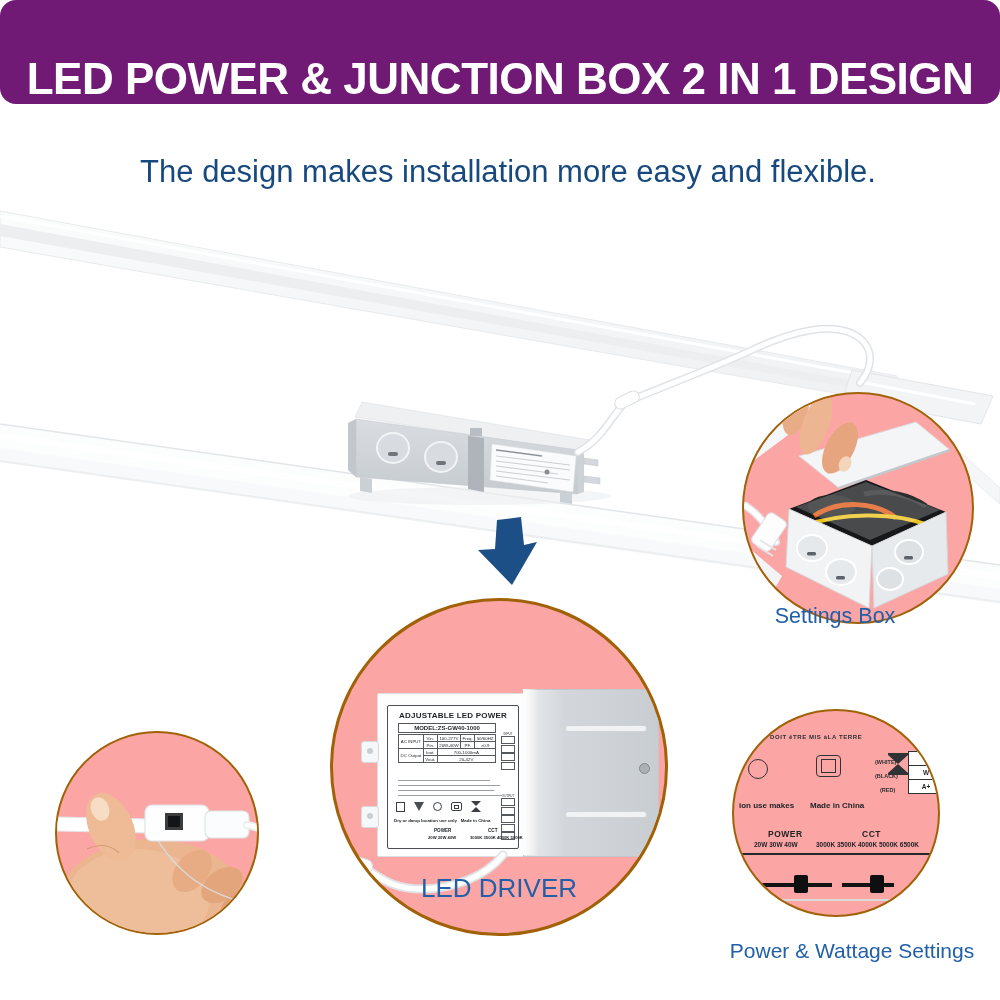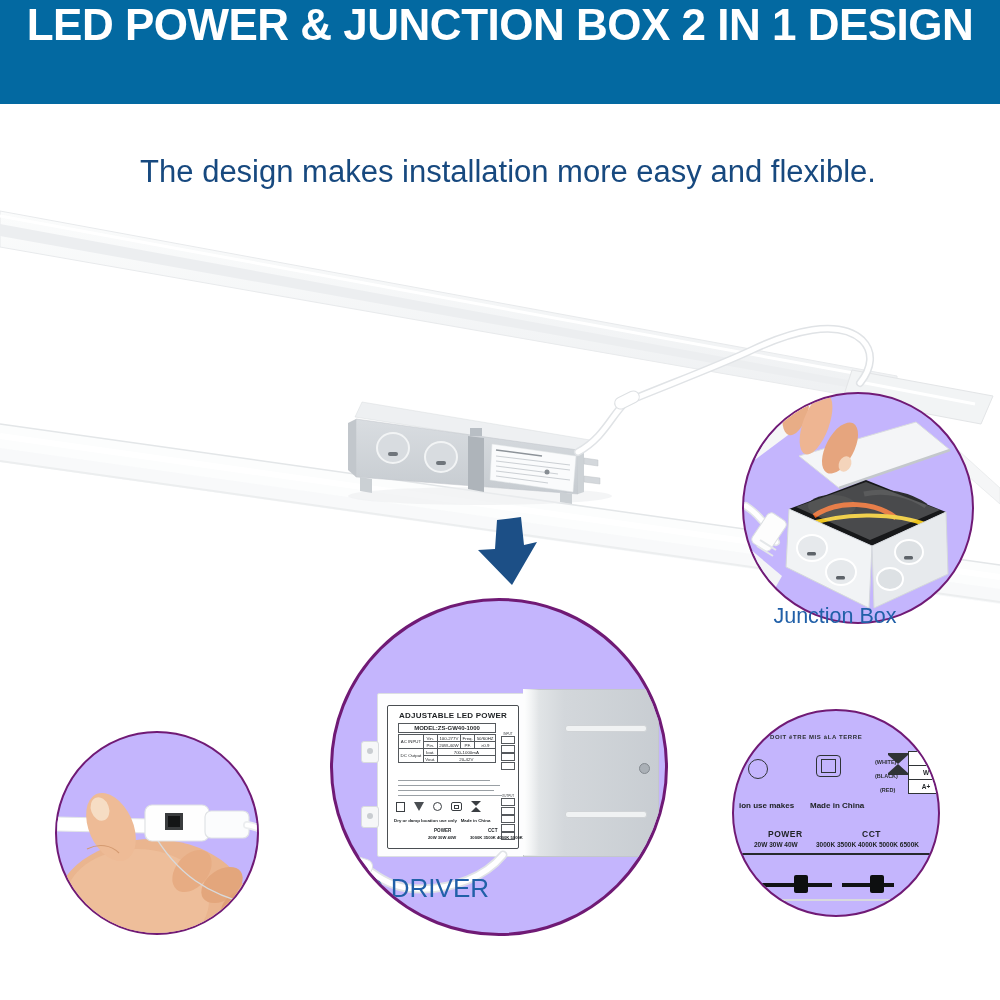--- a/index.html
+++ b/index.html
@@ -1,33 +1,33 @@
 <!DOCTYPE html>
 <html><head>
 <meta charset="utf-8">
 <style>
   html,body{margin:0;padding:0;background:#ffffff;}
   body{font-family:"Liberation Sans", sans-serif;}
   #stage{position:relative;width:1000px;height:1000px;background:#ffffff;overflow:hidden;margin:0 auto;}
 
   
-  #banner{position:absolute;left:0;top:0;width:1000px;height:104px;background:#0369a1;
-          display:flex;align-items:flex-start;justify-content:center;}
+  #banner{position:absolute;left:0;top:0;width:1000px;height:104px;background:#701a75;
+          display:flex;align-items:flex-end;justify-content:center;border-radius:16px;}
   #banner h1{margin:0;color:#ffffff;font-size:44px;font-weight:bold;letter-spacing:-0.5px;white-space:nowrap;}
   #subtitle{position:absolute;left:8px;top:154px;width:1000px;text-align:center;
             color:#17497f;font-size:31px;font-weight:400;}
 
   
-  .callout{position:absolute;border:2px solid #701a75;border-radius:50%;background:#c4b5fd;overflow:hidden;}
+  .callout{position:absolute;border:2px solid #a16207;border-radius:50%;background:#fca5a5;overflow:hidden;}
   .caption{position:absolute;text-align:center;color:#2160a8;font-size:21px;}
 
   #circle-junction{left:742px;top:392px;width:228px;height:228px;}
   #cap-junction{left:705px;top:604px;width:260px;font-size:21.5px;}
   #circle-driver{left:330px;top:598px;width:332px;height:332px;border-width:3px;}
-  #cap-driver{position:absolute;left:0;top:272px;width:100%;text-align:left;color:#2160a8;font-size:26px;}
+  #cap-driver{position:absolute;left:0;top:272px;width:100%;text-align:center;color:#2160a8;font-size:26px;}
   #circle-quick{left:55px;top:731px;width:200px;height:200px;}
   #cap-quick{left:20px;top:939px;width:270px;}
   #circle-power{left:732px;top:709px;width:204px;height:204px;}
   #cap-power{left:716px;top:939px;width:272px;}
 
   
   .abs{position:absolute;}
   #drv-face{left:44px;top:92px;width:146px;height:162px;background:#fdfdfe;border:1px solid #dcdfe2;border-radius:2px;}
   .drv-ear{width:16px;height:20px;background:#f6f7f8;border:1px solid #d8dbde;border-radius:3px;}
   .drv-ear span{display:block;width:6px;height:6px;border-radius:50%;background:#c9cdd1;margin:6px auto 0;}
@@ -188,21 +188,21 @@
       </g>
 
       <g>
         <path d="M2,112 C14,120 24,132 32,148" stroke="#e3e6e8" stroke-width="8" fill="none" stroke-linecap="round"></path>
         <path d="M2,112 C14,120 24,132 32,148" stroke="#ffffff" stroke-width="5" fill="none" stroke-linecap="round"></path>
         <rect x="14" y="120" width="22" height="36" rx="5" fill="#fdfdfd" stroke="#dcdfe2" stroke-width="1" transform="rotate(34 25 138)"></rect>
         <path d="M16,146 l16,10 M13,152 l16,10" stroke="#e4e7e9" stroke-width="2"></path>
       </g>
     </svg>
   </div>
-  <div id="cap-junction" class="caption">Junction Box</div>
+  <div id="cap-junction" class="caption">Settings Box</div>
 
   <div id="circle-driver" class="callout">
 
     <div id="drv-face" class="abs"></div>
     <div class="drv-ear abs" style="left:28px;top:140px;">
         <span></span>
       </div>
     <div class="drv-ear abs" style="left:28px;top:205px;">
         <span></span>
       </div>
@@ -341,14 +341,15 @@
     <div class="pw-txt" style="left:20px;top:130px;font-size:6.5px;">20W 30W 40W</div>
     <div class="pw-txt" style="left:82px;top:130px;font-size:6.5px;">3000K 3500K 4000K 5000K 6500K</div>
 
     <div id="pw-edge-line" class="abs"></div>
     <div class="pw-track abs" style="left:26px;width:72px;"></div>
     <div class="pw-track abs" style="left:108px;width:52px;"></div>
     <div class="pw-knob abs" style="left:60px;"></div>
     <div class="pw-knob abs" style="left:136px;"></div>
     <div id="pw-shadow" class="abs"></div>
   </div>
+  <div id="cap-power" class="caption">Power &amp; Wattage Settings</div>
 
 </div>
 
 </body></html>

